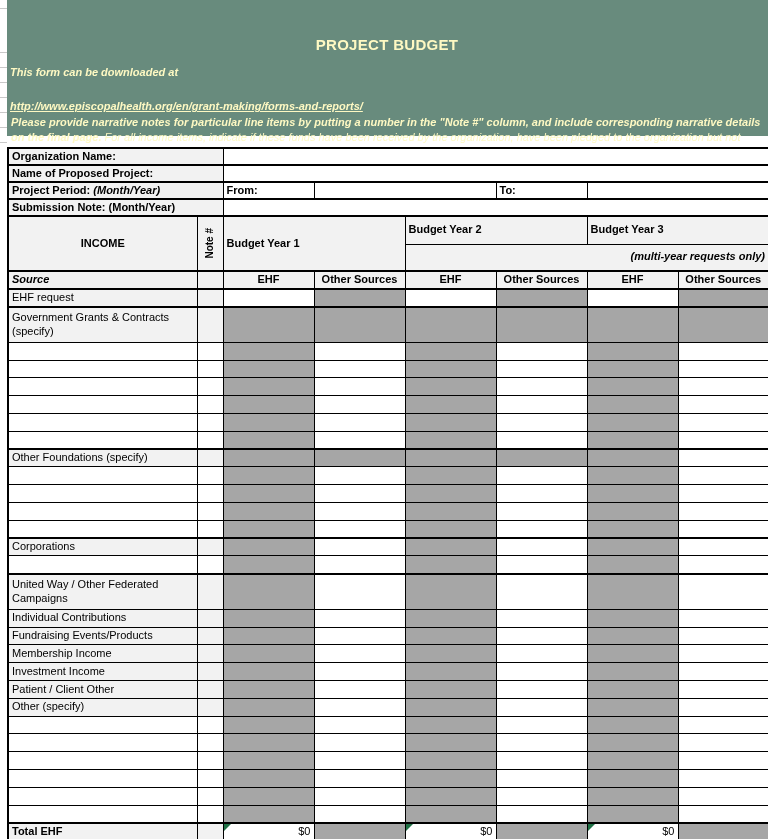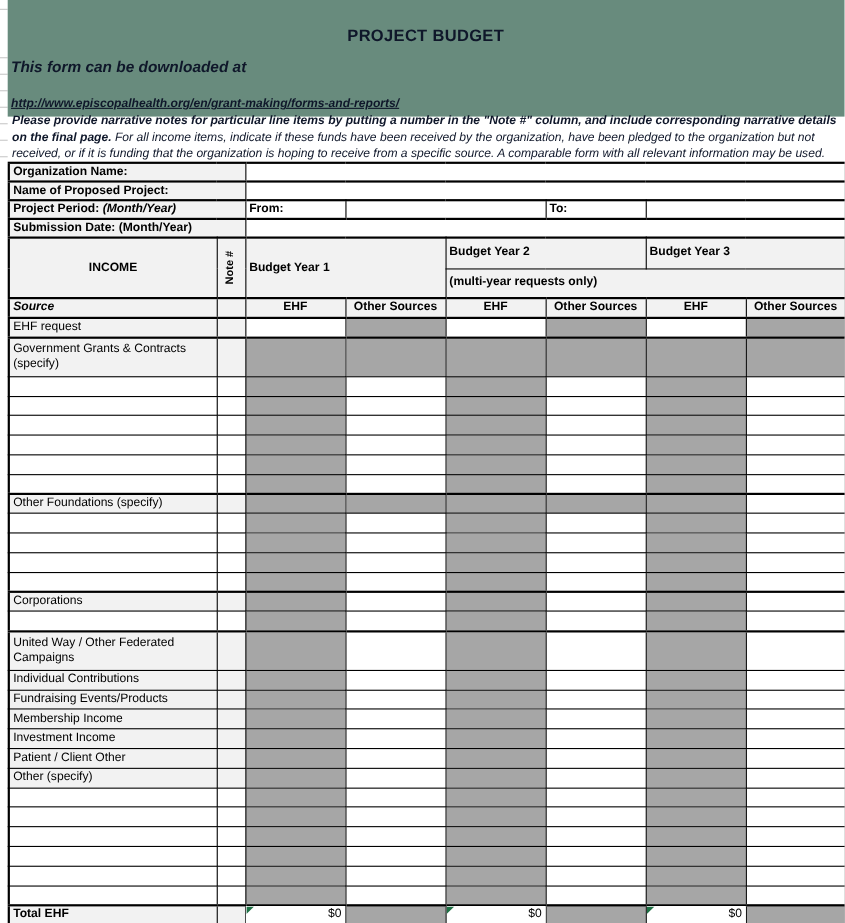--- a/index.html
+++ b/index.html
@@ -2,24 +2,24 @@
 <html><head>
 <meta charset="utf-8">
 <style>
   html,body{margin:0;padding:0;background:#fff;}
   .sheet{position:relative;width:768px;height:839px;background:#fff;overflow:hidden;
          font-family:"Liberation Sans",sans-serif;color:#000;}
   
   .gutter-tick{position:absolute;left:0;width:7px;height:1px;background:#c9c9c9;}
 
   
-  .ghead{position:absolute;top:0;left:7px;width:761px;height:106px;background:#688b7d;color:#0f172a;
-         box-sizing:border-box;padding:4px 4px 0 3px;}
+  .ghead{position:absolute;top:0;left:7px;width:761px;height:136px;background:#688b7d;color:#fef9c3;
+         box-sizing:border-box;padding:16px 4px 0 3px;}
   .ghead-title{margin-top:20px;text-align:center;font-size:15px;font-weight:bold;letter-spacing:.3px;}
-  .ghead-line{font-size:14px;line-height:15px;font-weight:bold;font-style:italic;margin-top:12px;}
+  .ghead-line{font-size:11px;line-height:15px;font-weight:bold;font-style:italic;margin-top:12px;}
   .ghead-link{font-size:11px;line-height:15px;font-weight:bold;font-style:italic;text-decoration:underline;cursor:pointer;margin-top:19px;}
   .ghead-note{margin:1px;font-size:11px;line-height:15px;font-style:italic;}
   .ghead-note .nb{font-weight:bold;}
 
   
   table.grid{position:absolute;top:147px;left:7px;width:761px;border-collapse:collapse;table-layout:fixed;
              border:2px solid #000;}
   table.grid td{border:1px solid #000;padding:0 3px;font-size:11px;line-height:1.25;overflow:hidden;
                 vertical-align:middle;box-sizing:border-box;background:#fff;}
   tr.info{height:17px;}
@@ -36,21 +36,21 @@
   .gray{background:#a6a6a6 !important;}
   .bold{font-weight:bold;}
   td.ilabel{font-weight:bold;}
   td.ilabel em{font-style:italic;}
   td.ilabel2{font-weight:bold;background:#fff;}
   td.income-cell{font-weight:bold;font-size:13px;text-align:center;}
   td.notehead{padding:0;text-align:center;}
   .note-rot{writing-mode:vertical-rl;transform:rotate(180deg);font-weight:bold;font-size:10px;
             margin:0 auto;line-height:1;}
   td.yearh{font-weight:bold;font-size:12px;text-align:left;}
-  td.multih{font-weight:bold;font-size:10.5px;text-align:left;}
+  td.multih{font-weight:bold;font-size:10.5px;text-align:right;font-style:italic;}
   td.source-lbl{font-weight:bold;font-style:italic;}
   td.subh{font-weight:bold;font-size:10.5px;text-align:center;}
   td.c-label{white-space:normal;}
   td.total-val{position:relative;text-align:right;padding-right:4px;}
   .tri{position:absolute;top:0;left:0;width:0;height:0;
        border-top:7px solid #1e7145;border-right:7px solid transparent;}
 </style>
 </head>
 <body>
 
@@ -96,21 +96,21 @@
         <td colspan="6"></td>
       </tr>
       <tr class="info">
         <td class="ilabel lbl thick-right" colspan="2"><span>Project Period:</span> <em>(Month/Year)</em></td>
         <td class="ilabel2">From:</td>
         <td colspan="2"></td>
         <td class="ilabel2 ybreak">To:</td>
         <td colspan="2"></td>
       </tr>
       <tr class="info">
-        <td class="ilabel lbl thick-right" colspan="2">Submission Date: (Month/Year)</td>
+        <td class="ilabel lbl thick-right" colspan="2">Submission Note: (Month/Year)</td>
         <td colspan="6"></td>
       </tr>
     </tbody>
 
     <tbody>
       <tr class="hrowA">
         <td class="income-cell lbl" rowspan="2">INCOME</td>
         <td class="notehead lbl thick-right" rowspan="2">
             <div class="note-rot">Note #</div>
           </td>

